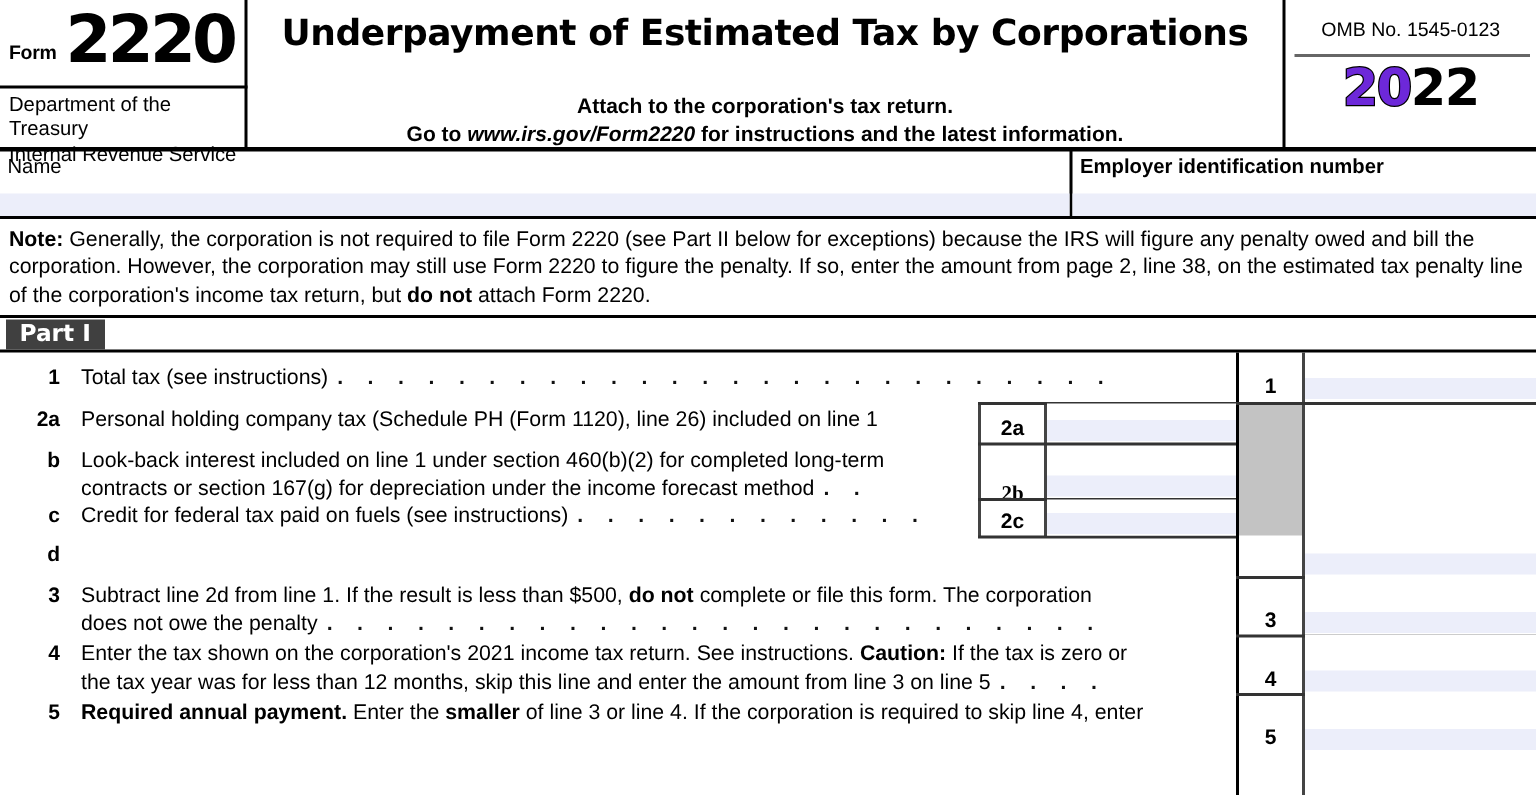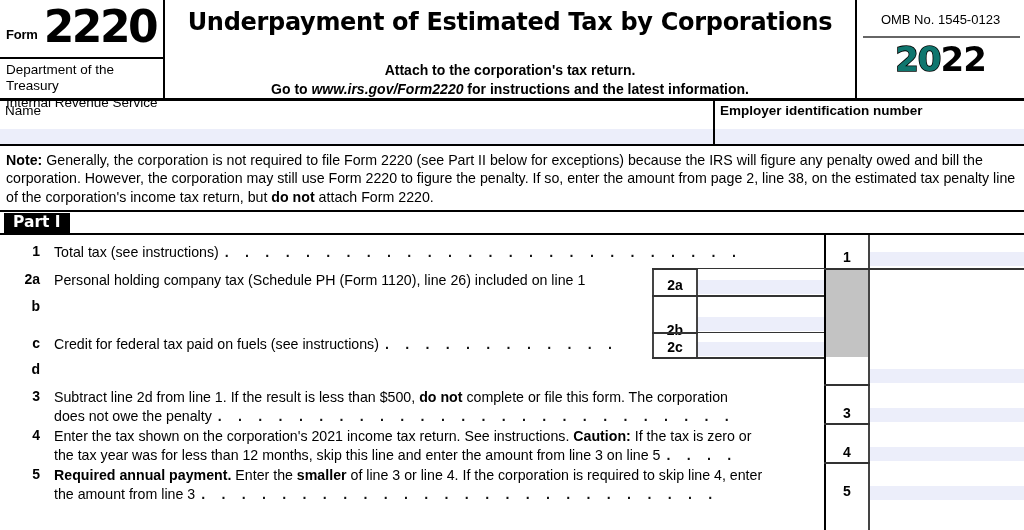--- a/index.html
+++ b/index.html
@@ -43,21 +43,21 @@
     border-left: 2.5px solid #000;
   }
   .omb { position: absolute; left: 0; right: 0; top: 12px; text-align: center; font-size: 13px; }
   .omb-rule { position: absolute; left: 6px; right: 4px; top: 36px; height: 1.5px; background: #666; }
   .year {
     position: absolute; left: 0; right: 0; top: 42px; text-align: center;
     font-size: 34px; font-weight: 900; letter-spacing: -1px;
     font-family: "DejaVu Sans", sans-serif; line-height: 1;
   }
   .year .outline {
-    color: #0f766e;
+    color: #6d28d9;
     -webkit-text-stroke: 1.6px #000;
     paint-order: stroke fill;
   }
   .hdr-bottom-rule { position: absolute; left: 0; top: 98px; width: 1024px; height: 2.5px; background: #000; }
 
   
   .namerow { position: relative; height: 46px; width: 1024px; border-bottom: 2.5px solid #000; padding-left: 28px; }
   .name-cell { position: absolute; left: 0; top: 0; width: 715px; height: 100%; border-right: 2px solid #000; }
   .ein-cell { position: absolute; left: 715px; top: 0; width: 309px; height: 100%; }
   .cell-label { position: absolute; left: 5px; top: 3px; font-size: 13.5px; }
@@ -71,21 +71,21 @@
   }
   .note b { font-weight: 700; }
 
   
   .partbar {
     position: relative; height: 25px; width: 1024px;
     border-top: 2.5px solid #000; border-bottom: 2.5px solid #000;
     display: flex; align-items: center;
   }
   .part-tag {
-    background: #000000; color: #fff; font-weight: 700; font-size: 15.5px;
+    background: #404040; color: #fff; font-weight: 700; font-size: 15.5px;
     padding: 2px 9px 3px 9px; margin-left: 4px; letter-spacing: 0px;
     font-family: "DejaVu Sans", sans-serif; line-height: 1;
   }
   .part-title { font-size: 16px; font-weight: 700; margin-left: 16px; letter-spacing: -0.2px; }
 
   
   .body { position: relative; width: 1024px; height: 299px; }
 
   .lbl-col { position: absolute; left: 0; width: 40px; text-align: right; font-weight: 700; font-size: 14px; }
   .txt { position: absolute; left: 54px; font-size: 14.2px; line-height: 1.30; }
@@ -190,21 +190,27 @@
     <div class="txt" style="top:36px;">
       <span>Personal holding company tax (Schedule PH (Form 1120), line 26) included on line 1</span>
     </div>
     <div class="num-cell" style="left:654px; top:34px; width:42px; height:26px;">2a</div>
     <div class="ebox" style="left:698px; top:34px; width:126px; height:26px;">
       <div class="band"></div>
     </div>
     <div class="hrule" style="left:652px; top:60px; width:172px;"></div>
 
     <div class="lbl-col" style="top:63px;">b</div>
-    <div class="num-cell" style="left:654px; top:63px; width:42px; height:42px;">2b</div>
+    <div class="txt" style="top:63px; width:600px;">
+      <div>Look-back interest included on line 1 under section 460(b)(2) for completed long-term</div>
+      <div>
+        <span>contracts or section 167(g) for depreciation under the income forecast method</span><span class="leader">.  .</span>
+      </div>
+    </div>
+    <div class="num-cell" style="left:654px; top:63px; width:42px; height:42px;font-family:Liberation Serif, serif;">2b</div>
     <div class="ebox" style="left:698px; top:63px; width:126px; height:34px;">
       <div class="band"></div>
     </div>
     <div class="hrule" style="left:652px; top:97px; width:172px;"></div>
 
     <div class="lbl-col" style="top:100px;">c</div>
     <div class="txt" style="top:100px;">
       <span>Credit for federal tax paid on fuels (see instructions)</span><span class="leader">.  .  .  .  .  .  .  .  .  .  .  .</span>
     </div>
     <div class="num-cell" style="left:654px; top:98px; width:42px; height:24px;">2c</div>
@@ -247,23 +253,20 @@
     <div class="ebox" style="left:870px; top:188px; width:154px; height:39px;">
       <div class="band"></div>
     </div>
     <div class="hrule" style="left:824px; top:227px; width:200px;"></div>
 
     <div class="lbl-col" style="top:231px;">5</div>
     <div class="txt" style="top:231px; width:775px;">
       <div>
         <b>Required annual payment.</b><span> Enter the </span><b>smaller</b><span> of line 3 or line 4. If the corporation is required to skip line 4, enter</span>
       </div>
-      <div>
-        <span>the amount from line 3</span><span class="leader">.  .  .  .  .  .  .  .  .  .  .  .  .  .  .  .  .  .  .  .  .  .  .  .  .  .</span>
-      </div>
     </div>
     <div class="num-cell" style="left:826px; top:227px; width:42px; height:39px;">5</div>
     <div class="ebox" style="left:870px; top:227px; width:154px; height:39px;">
       <div class="band"></div>
     </div>
 
   </div>
 </div>
 
 </body></html>

